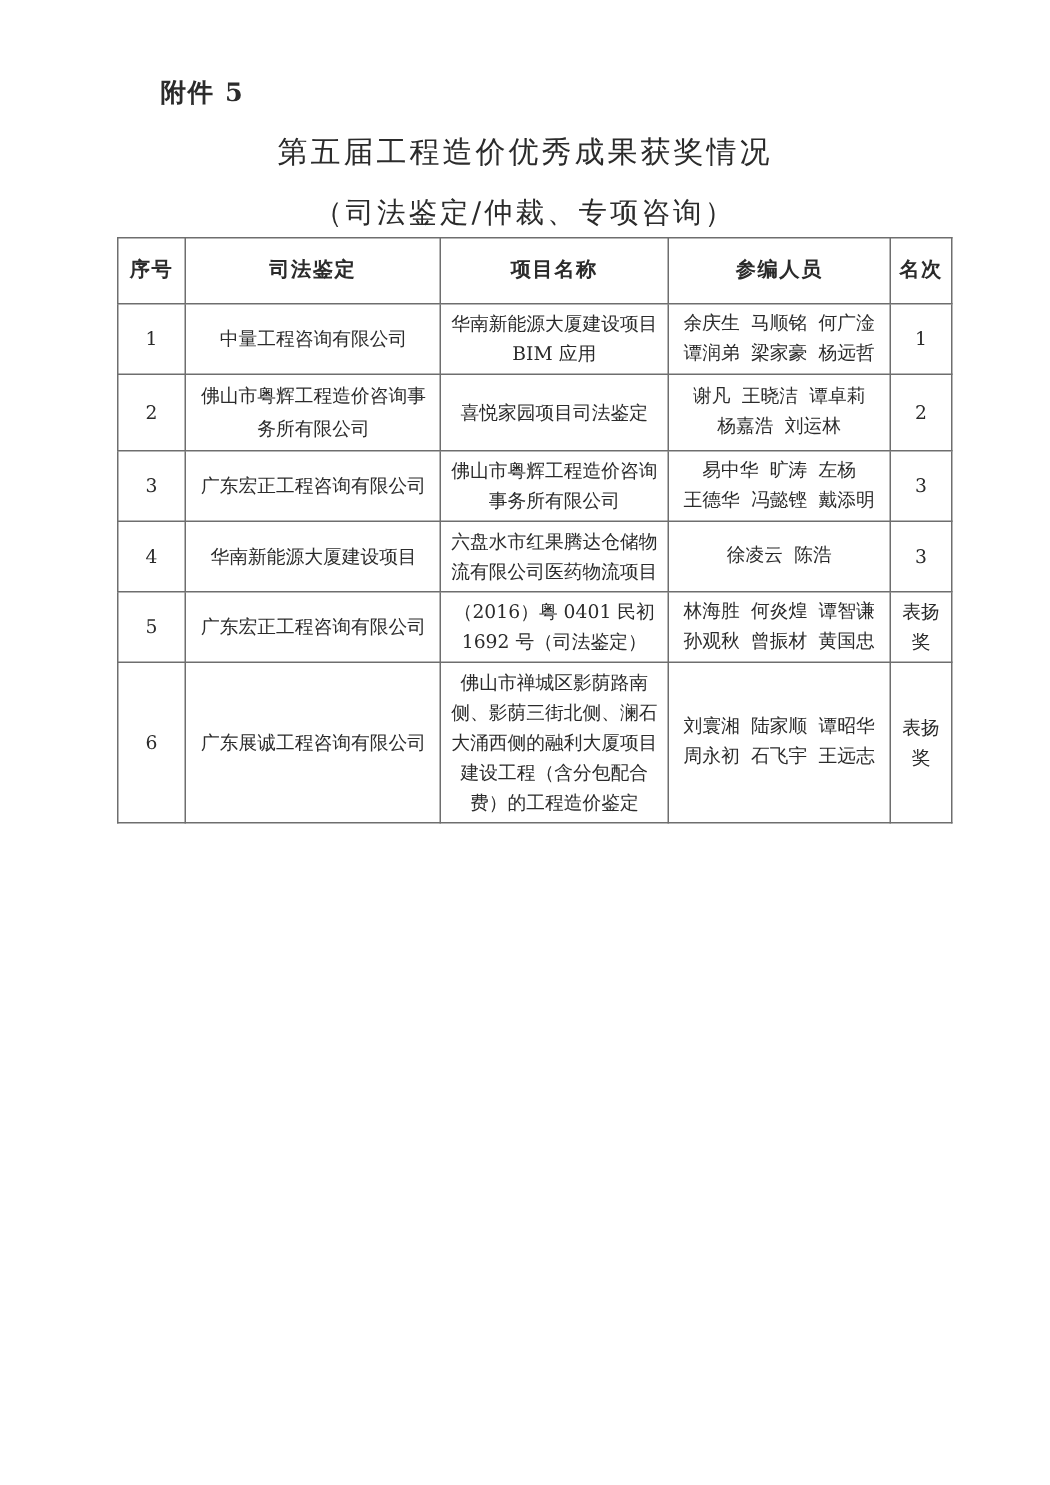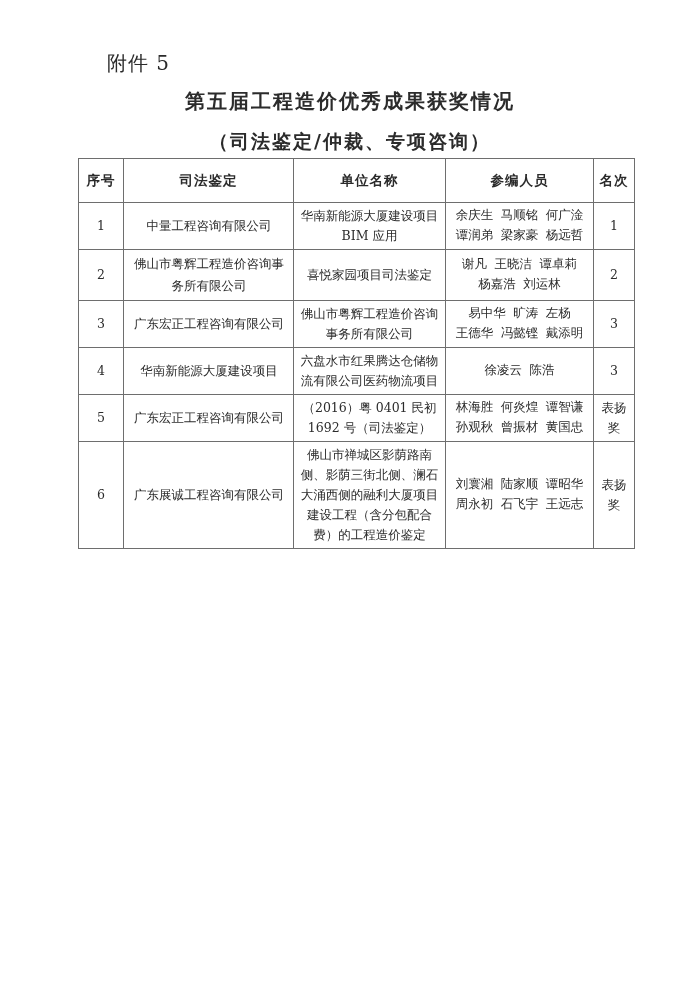--- a/index.html
+++ b/index.html
@@ -11,40 +11,41 @@
     color: var(--text, #2b2b2b);
     position: relative;
     overflow: hidden;
   }
   .page { position: absolute; inset: 0; background: #ffffff; }
 
   .attachment-label {
     position: absolute;
     left: 107px;
     top: 50px;
-    font-size: 20px;
+    font-size: 17px;
     letter-spacing: 1px;
+    font-weight: bold;
   }
   .doc-title {
     position: absolute;
     top: 88px;
     left: 0;
     width: 100%;
     text-align: center;
-    font-weight: bold;
+    font-weight: normal;
     font-size: 20px;
     letter-spacing: 2px;
   }
   .doc-subtitle {
     position: absolute;
     top: 129px;
     left: 0;
     width: 100%;
     text-align: center;
-    font-weight: bold;
+    font-weight: normal;
     font-size: 19px;
     letter-spacing: 2px;
   }
 
   table.awards-table {
     position: absolute;
     left: 78px;
     top: 158px;
     width: 556px;
     border-collapse: collapse;
@@ -100,21 +101,21 @@
       <col class="c-no">
         <col class="c-unit">
         <col class="c-project">
         <col class="c-participants">
         <col class="c-rank">
     </colgroup>
     <thead>
       <tr class="header-row">
         <th>序号</th>
         <th>司法鉴定</th>
-        <th>单位名称</th>
+        <th>项目名称</th>
         <th>参编人员</th>
         <th>名次</th>
       </tr>
     </thead>
     <tbody>
       <tr class="r1">
         <td class="no">1</td>
         <td class="unit">中量工程咨询有限公司</td>
         <td class="project">华南新能源大厦建设项目 BIM 应用</td>
         <td class="participants">余庆生 马顺铭 何广淦

